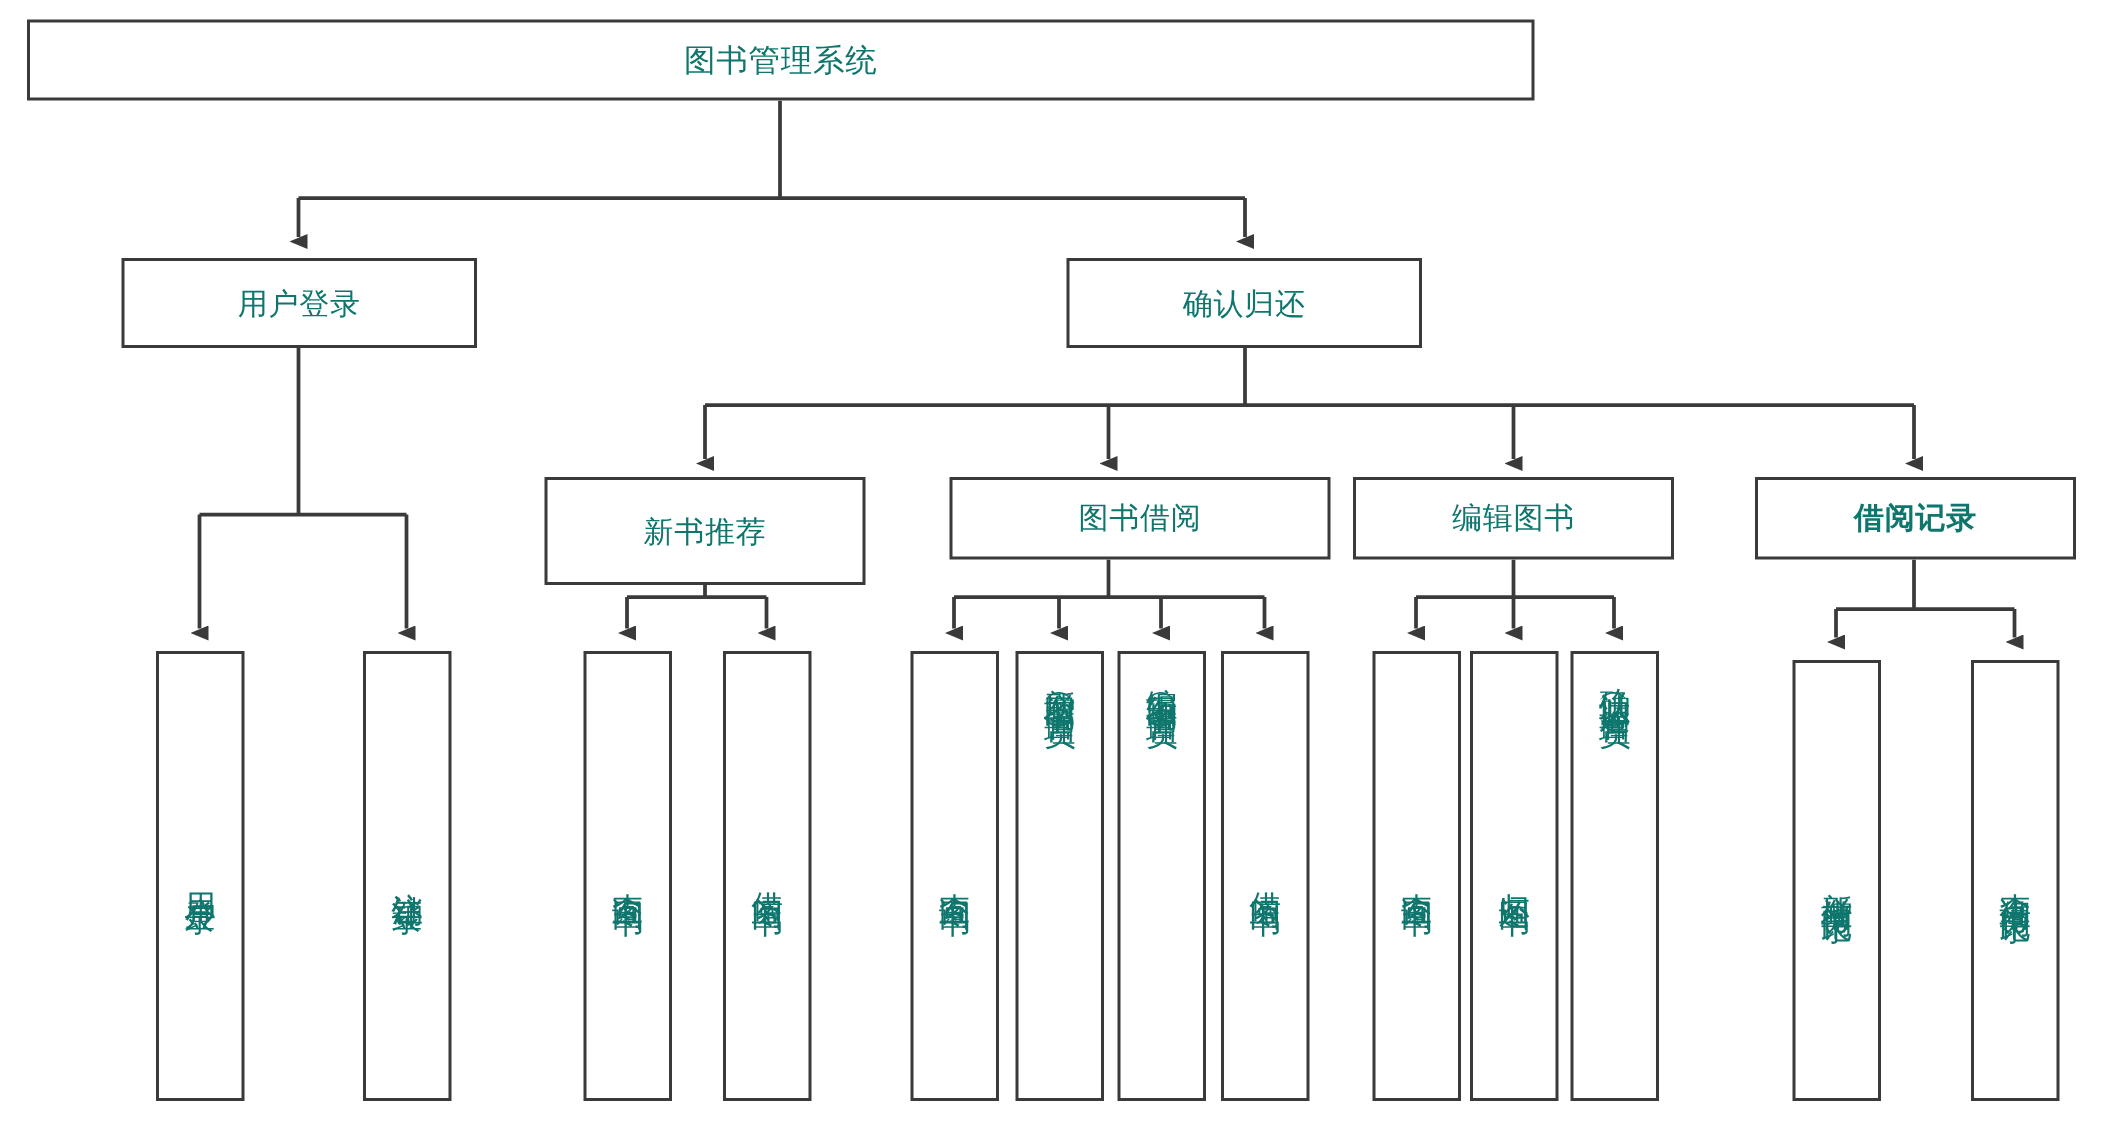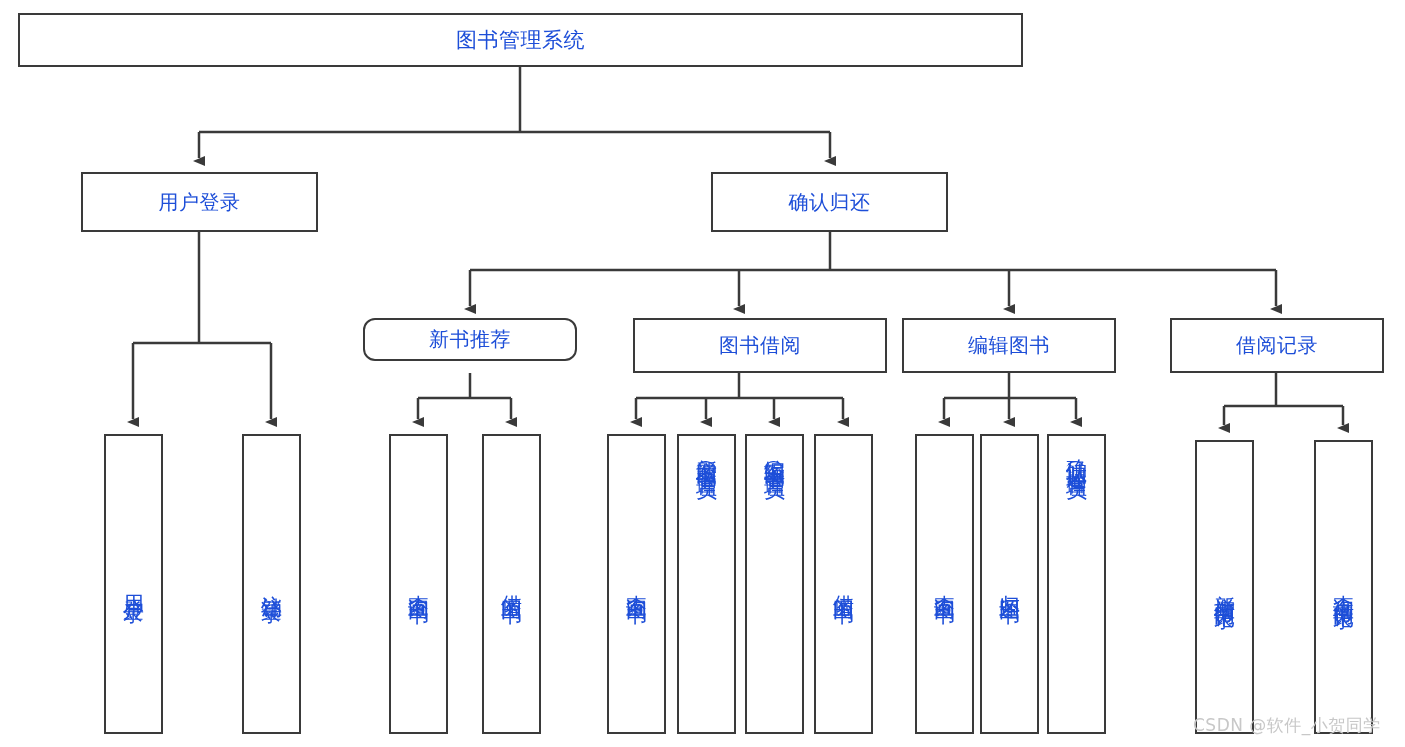--- a/index.html
+++ b/index.html
@@ -33,21 +33,21 @@
     display: flex;
     align-items: center;
     justify-content: center;
     color: #2b2b2b;
   }
   .node-label {
     font-size: 20px;
     line-height: 1.15;
     letter-spacing: 0.5px;
     white-space: nowrap;
-    color: #1d4ed8;
+    color: #0f766e;
   }
   .node.root .node-label { font-size: 21px; }
   .node.level1 .node-label { font-size: 20px; }
   .node.level2 .node-label { font-size: 20px; }
   
   .node.leaf {
     align-items: flex-start;
     justify-content: center;
     padding-top: 6px;
   }
@@ -133,30 +133,30 @@
     <span class="node-label">图书管理系统</span>
   </div>
 
   <div class="node level1" style="left:81px; top:172px; width:237px; height:60px;">
     <span class="node-label">用户登录</span>
   </div>
   <div class="node level1" style="left:711px; top:172px; width:237px; height:60px;">
     <span class="node-label">确认归还</span>
   </div>
 
-  <div class="node level2" style="left:363px; top:318px; width:214px; height:43px;border-radius:12px;">
+  <div class="node level2" style="left:363px; top:318px; width:214px; height:72px;">
     <span class="node-label">新书推荐</span>
   </div>
   <div class="node level2" style="left:633px; top:318px; width:254px; height:55px;">
     <span class="node-label">图书借阅</span>
   </div>
   <div class="node level2" style="left:902px; top:318px; width:214px; height:55px;">
     <span class="node-label">编辑图书</span>
   </div>
-  <div class="node level2" style="left:1170px; top:318px; width:214px; height:55px;">
+  <div class="node level2" style="left:1170px; top:318px; width:214px; height:55px;font-weight:bold;">
     <span class="node-label">借阅记录</span>
   </div>
 
   <div class="node leaf center-v" style="left:104px; top:434px; width:59px; height:300px;">
     <span class="node-label">用户登录</span>
   </div>
   <div class="node leaf center-v" style="left:242px; top:434px; width:59px; height:300px;">
     <span class="node-label">注销登录</span>
   </div>
 
@@ -190,15 +190,14 @@
     <span class="node-label">确认归还（管理员）</span>
   </div>
 
   <div class="node leaf center-v" style="left:1195px; top:440px; width:59px; height:294px;">
     <span class="node-label">新增借阅记录</span>
   </div>
   <div class="node leaf center-v" style="left:1314px; top:440px; width:59px; height:294px;">
     <span class="node-label">查询借阅记录</span>
   </div>
 
-  <div class="watermark">CSDN @软件_小贺同学</div>
 
 </div>
 
 </body></html>

